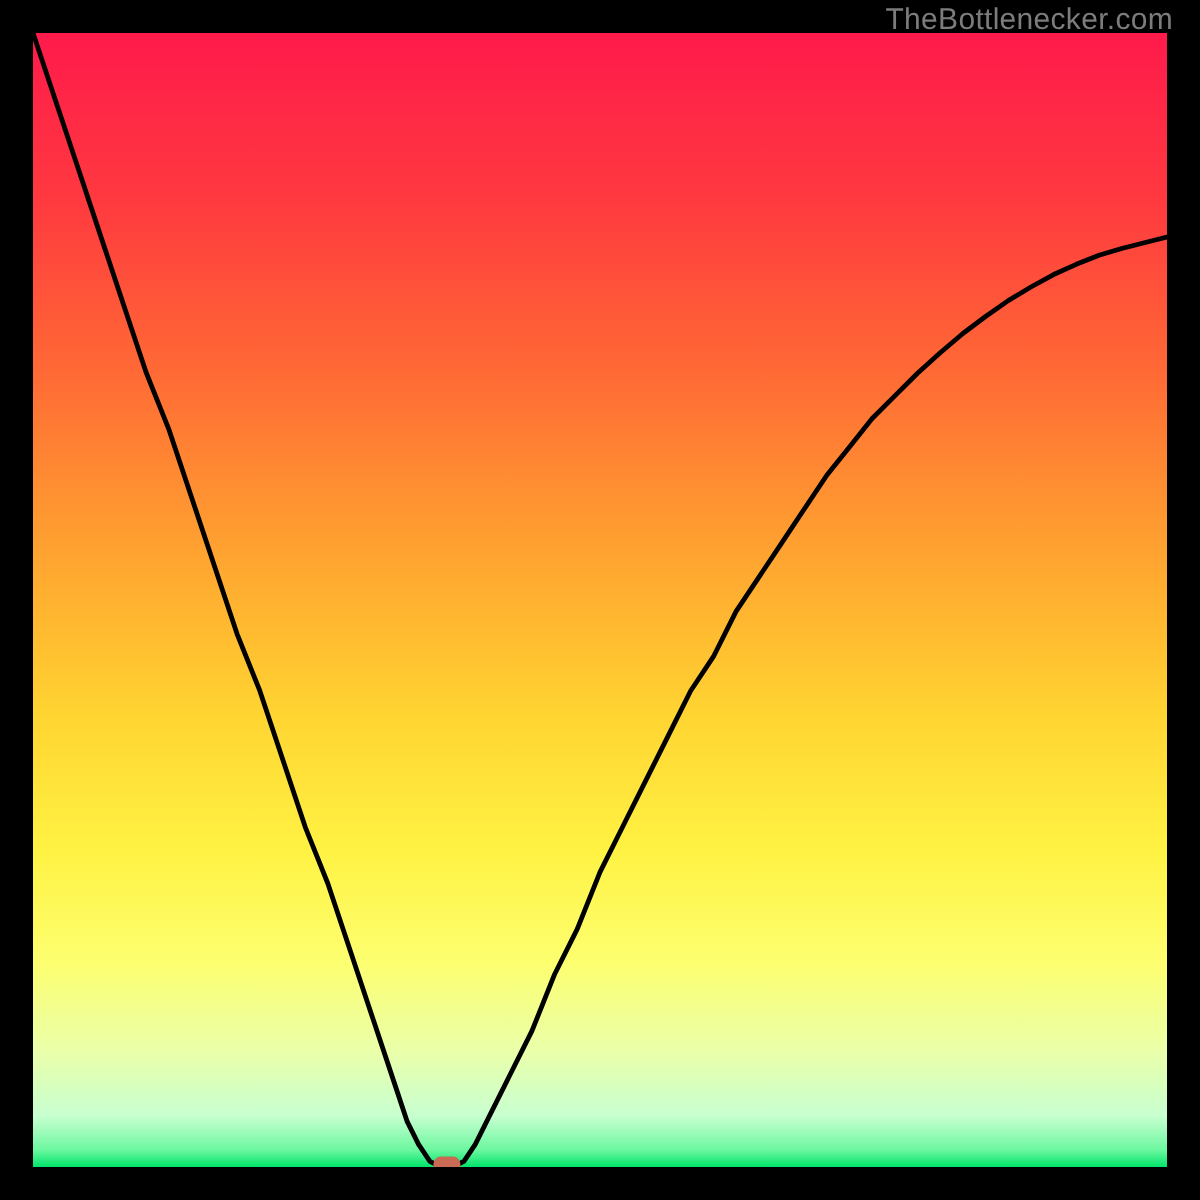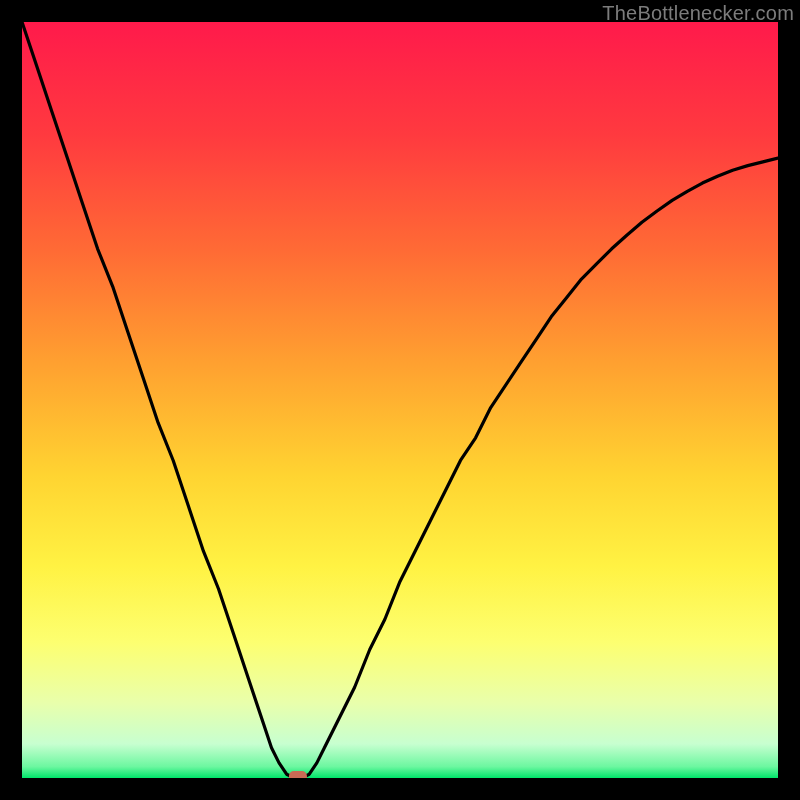--- a/index.html
+++ b/index.html
@@ -20,21 +20,21 @@
     position: absolute;
     left: 22px;
     top: 22px;
     width: 756px;
     height: 756px;
     overflow: hidden;
   }
   .attribution {
     position: absolute;
     top: 2px;
-    right: 6px;
+    right: 18px;
     color: #7c7c7c;
     font-size: 20px;
     letter-spacing: 0.2px;
     user-select: none;
   }
   svg { display: block; }
 </style>
 </head>
 <body>
 

